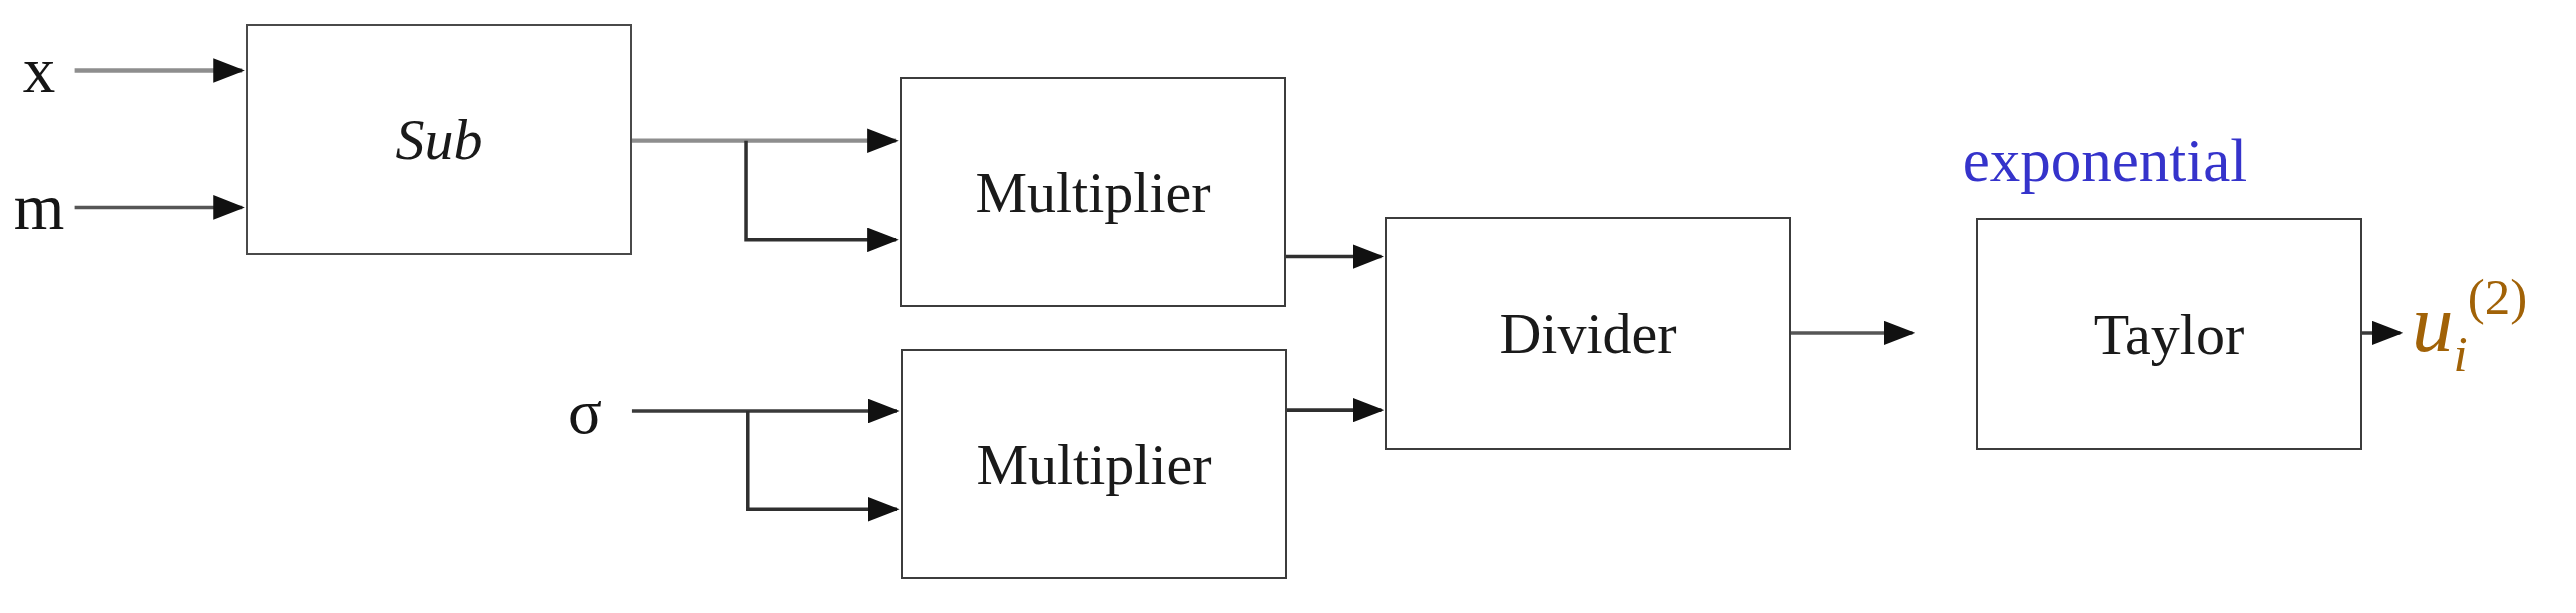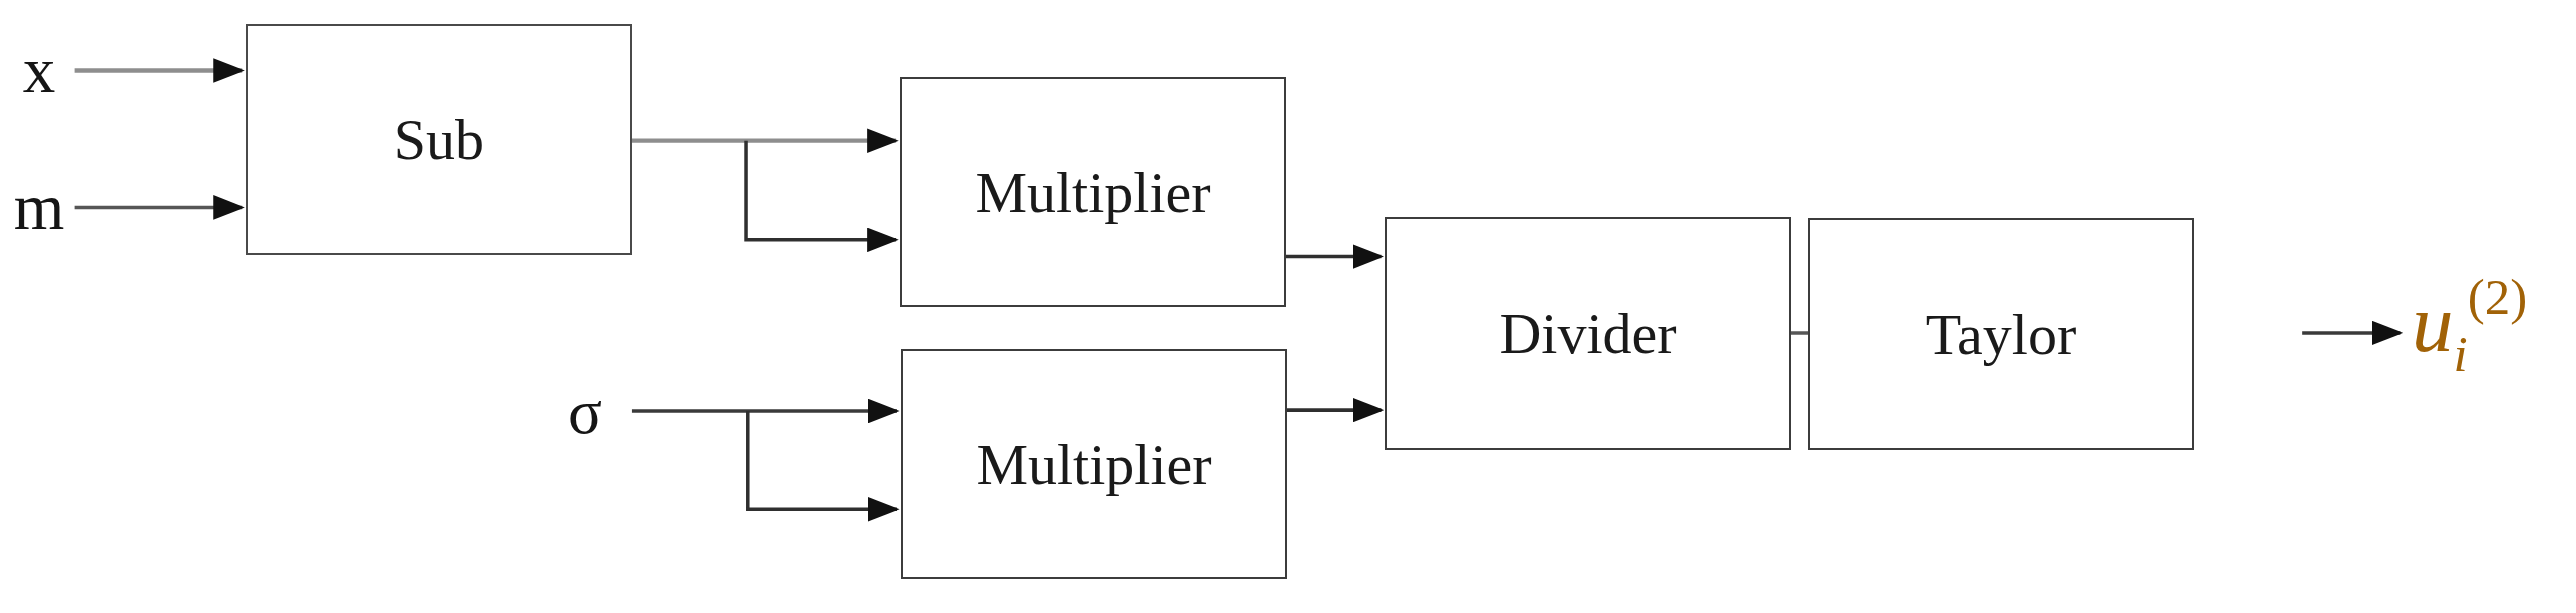--- a/index.html
+++ b/index.html
@@ -14,25 +14,25 @@
   .wires{position:absolute;left:0;top:0;width:2576px;height:614px;}
   .block{
     position:absolute;
     box-sizing:border-box;
     border:2.6px solid #3c3c3c;
     background:#ffffff;
     display:flex;align-items:center;justify-content:center;
     font-size:58px;
     color:#1a1a1a;
   }
-  .block-sub       {left:246px; top:24px;  width:386px; height:231px; border-color:#4a4a4a;}
+  .block-sub       {left:246px; top:24px;  width:386px; height:231px; border-color:#4a4a4a;font-style:italic;}
   .block-mult-top  {left:900px;top:77px;  width:386px; height:230px;}
   .block-mult-bot  {left:901px;top:349px; width:386px; height:230px;}
   .block-divider   {left:1385px;top:217px; width:406px; height:233px;}
-  .block-taylor    {left:1808px;top:218px; width:386px; height:232px;}
+  .block-taylor    {left:1976px;top:218px; width:386px; height:232px;}
   .io-label{
     position:absolute;
     transform:translate(-50%,-50%);
     font-size:65px;
     color:#151515;
     line-height:1;
     white-space:nowrap;
   }
   .label-x     {left:39px;  top:70px;}
   .label-m     {left:39px;  top:207px;}
@@ -107,19 +107,20 @@
   </div>
 
   <div class="block block-divider">
     <span>Divider</span>
   </div>
 
   <div class="block block-taylor">
     <span>Taylor</span>
   </div>
 
+  <span class="io-label label-exponential">exponential</span>
 
   <span class="label-output">
     <span class="out-base">u</span><span class="out-sub">i</span><span class="out-sup">(2)</span>
   </span>
 
 </div>
 
 
 </body></html>

